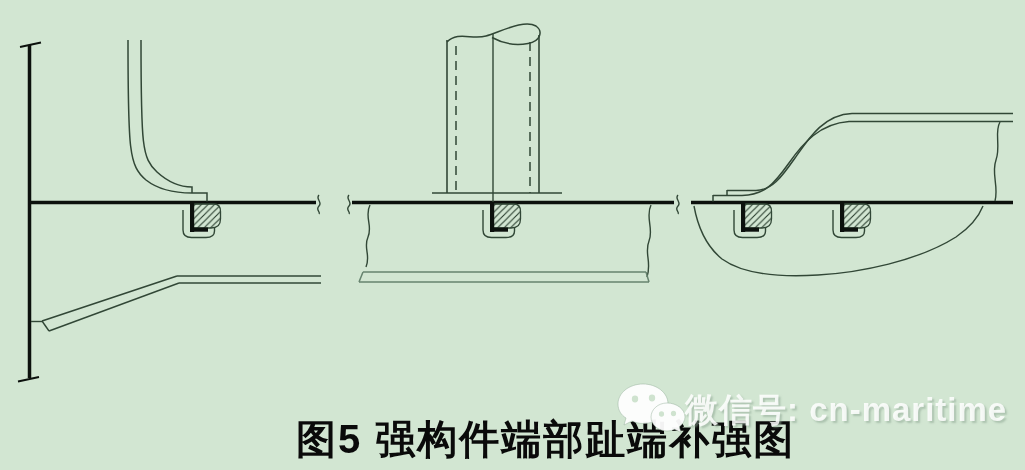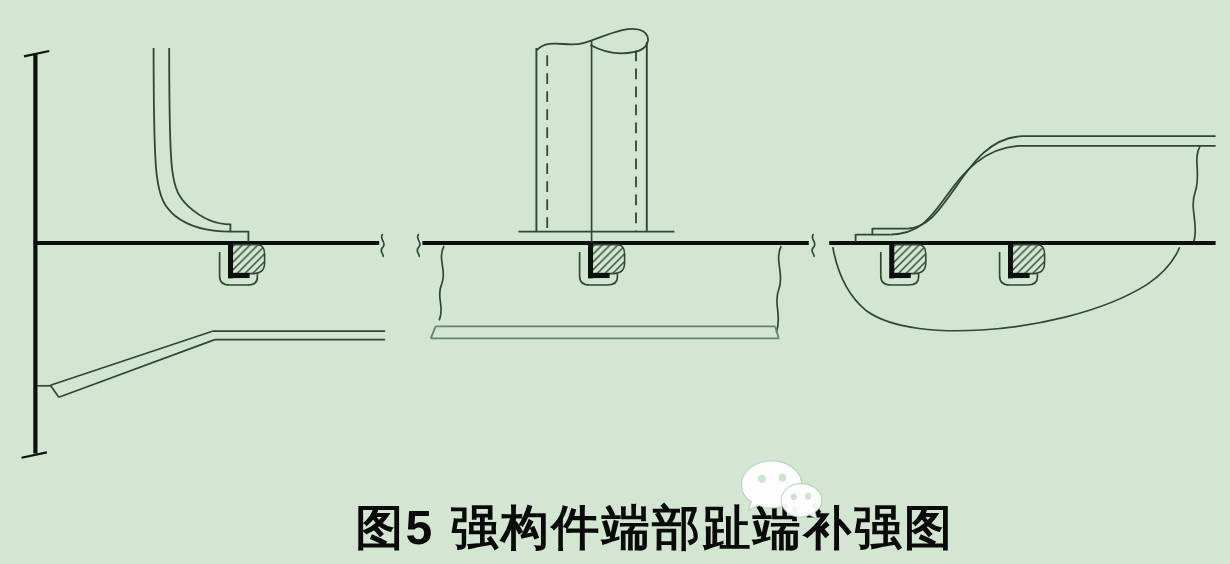--- a/index.html
+++ b/index.html
@@ -114,13 +114,14 @@
   <svg class="wm-icon" width="85" height="60" viewBox="0 0 85 60">
     <g opacity="0.95">
       <path d="M38,4 C24,4 13,13 13,24 C13,30 16,35 21,38 L19,45 L27,41 C30,42.5 34,43.5 38,43.5 C52,43.5 63,34.5 63,23.7 C63,13 52,4 38,4 Z" fill="#ffffff" stroke="rgba(150,175,155,0.5)" stroke-width="1"></path>
       <ellipse cx="30" cy="19" rx="3.2" ry="3.4" fill="#cfe3cf"></ellipse>
       <ellipse cx="47" cy="18" rx="3.2" ry="3.4" fill="#cfe3cf"></ellipse>
       <path d="M62,23 C53,23 46,29.5 46,37 C46,44.5 53,51 62,51 C64.7,51 67.3,50.4 69.6,49.3 L76,52.5 L74.3,46.8 C77.8,44.3 80,40.8 80,37 C80,29.5 72,23 62,23 Z" fill="#ffffff" stroke="rgba(150,175,155,0.5)" stroke-width="1"></path>
       <ellipse cx="56.5" cy="34" rx="2.6" ry="2.8" fill="#cfe3cf"></ellipse>
       <ellipse cx="68.5" cy="33.5" rx="2.6" ry="2.8" fill="#cfe3cf"></ellipse>
     </g>
   </svg>
+  <div class="watermark-text">微信号: cn-maritime</div>
 </div>
 
 </body></html>

